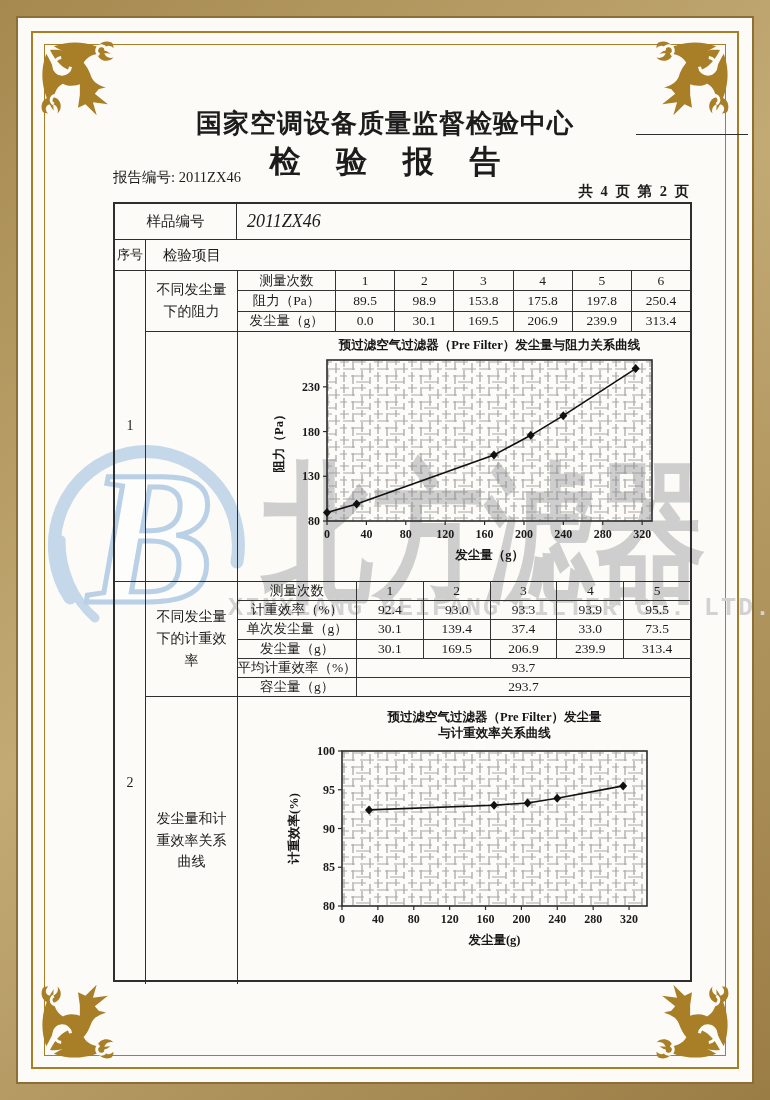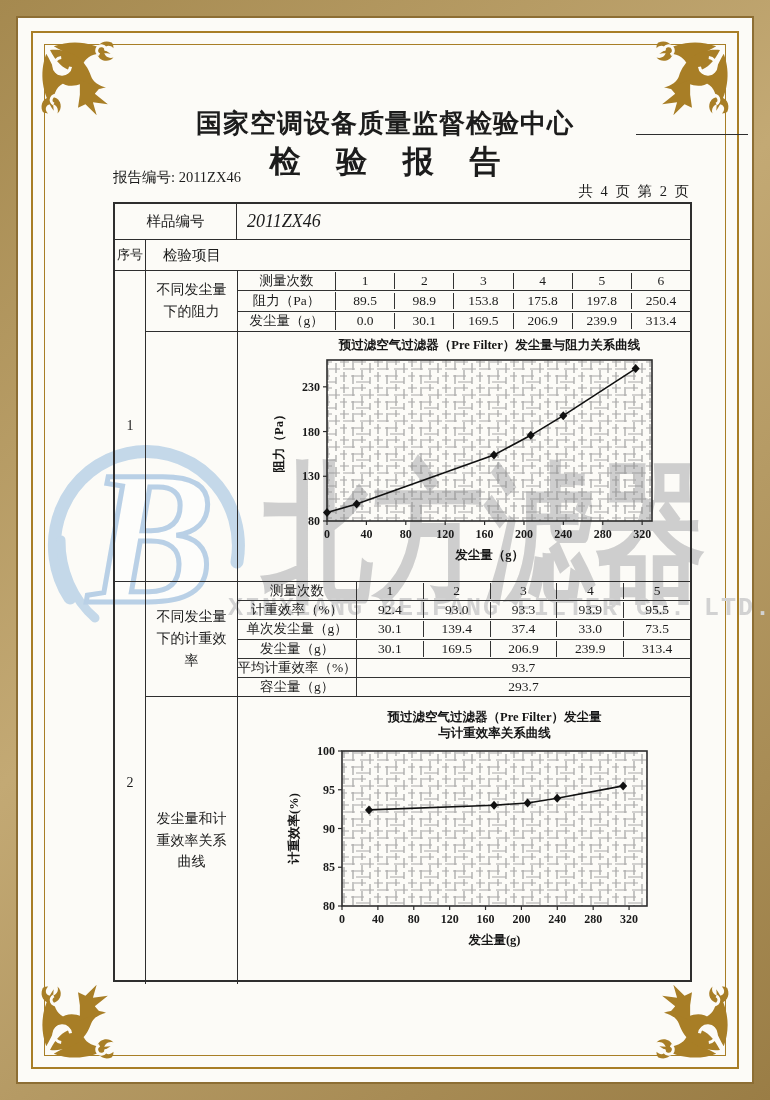--- a/index.html
+++ b/index.html
@@ -23,21 +23,21 @@
          font-family:"DejaVu Sans",sans-serif;}
   .wm-en{position:absolute;left:228px;top:594px;font-size:25px;font-weight:bold;letter-spacing:2px;
          color:#d2d2d2;white-space:nowrap;font-family:Liberation Mono, monospace;}
 
   .content{position:absolute;inset:0;z-index:2;color:#1c1c1c;}
   .org-title{position:absolute;top:106px;left:0;right:0;text-align:center;
              font-size:26px;font-weight:bold;letter-spacing:1px;}
   .report-title{position:absolute;top:141px;left:0;right:0;text-align:center;
              font-size:31px;font-weight:bold;letter-spacing:1.15em;padding-left:1.15em;}
   .report-no{position:absolute;left:113px;top:168px;font-size:14.5px;}
-  .pages-note{position:absolute;right:79px;top:182px;font-size:14.5px;font-weight:normal;letter-spacing:2px;}
+  .pages-note{position:absolute;right:79px;top:182px;font-size:14.5px;font-weight:bold;letter-spacing:2px;}
 
   .rtable{position:absolute;left:113px;top:202px;width:579px;height:780px;
           border:2px solid #2e2e2e;box-sizing:border-box;display:flex;flex-direction:column;}
   .rtable *{box-sizing:border-box;}
   .tr{display:flex;border-bottom:1.5px solid #2e2e2e;flex:none;}
   .tr:last-child{border-bottom:none;}
   .td{border-right:1.5px solid #2e2e2e;display:flex;align-items:center;}
   .td:last-child,.lastcol{border-right:none;}
   .center{justify-content:center;text-align:center;}
   .w-ab{width:122px;flex:none;}
@@ -49,21 +49,21 @@
   .itemcol{width:92px;flex:none;border-right:1.5px solid #2e2e2e;display:flex;flex-direction:column;}
   .item{display:flex;align-items:center;justify-content:center;text-align:center;
         font-size:14px;line-height:1.55;padding:0 6px;}
   .item.top1{height:61px;border-bottom:1.5px solid #2e2e2e;}
   .item.top2{height:115px;border-bottom:1.5px solid #2e2e2e;}
   .rescol{flex:1;display:flex;flex-direction:column;min-width:0;}
 
   .itable{display:flex;flex-direction:column;border-bottom:1.5px solid #2e2e2e;flex:none;}
   .it1{height:61px;}
   .it2{height:115px;}
-  .irow{flex:1;display:flex;border-bottom:1.4px solid #333;align-items:center;}
+  .irow{flex:1;display:flex;border-bottom:1.4px solid #333;}
   .itable .irow:last-child{border-bottom:none;}
   .ic{display:flex;align-items:center;justify-content:center;border-right:1.4px solid #333;
       font-size:13.5px;overflow:hidden;white-space:nowrap;}
   .irow .ic:last-child{border-right:none;}
   .il1{width:98px;flex:none;}
   .il2{width:119px;flex:none;}
   .v{flex:1;}
   .chartcell{flex:1;position:relative;overflow:hidden;}
   .chartcell svg{display:block;}
 

